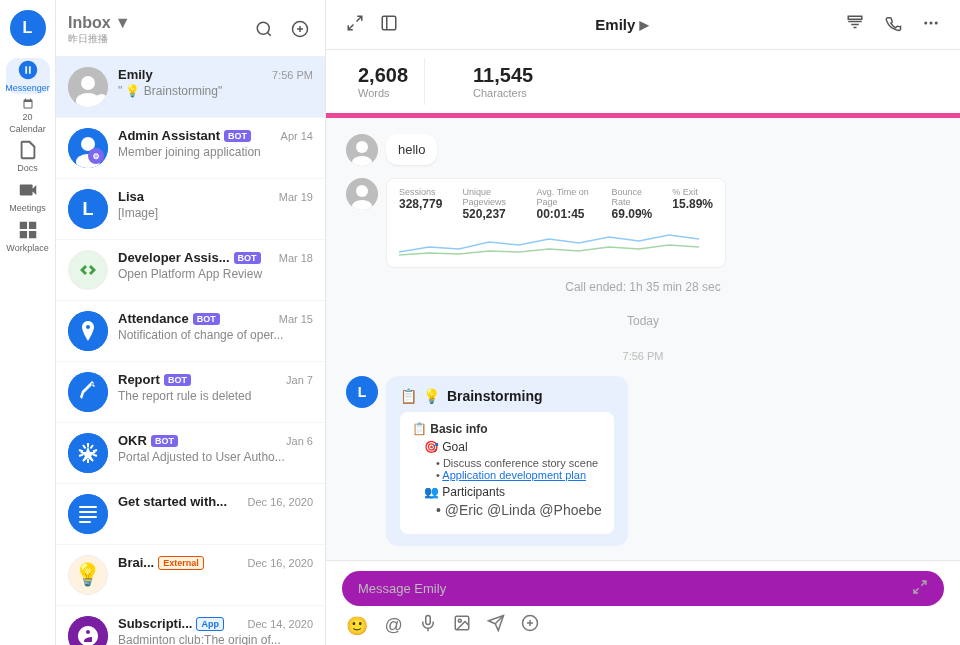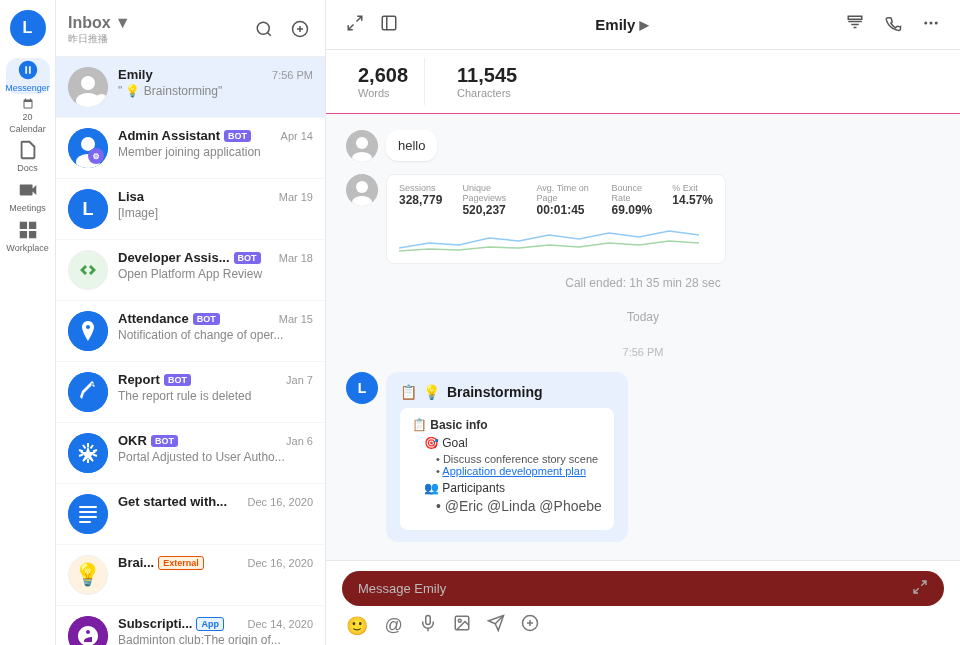--- a/index.html
+++ b/index.html
@@ -114,23 +114,23 @@
     }
     .chat-header-left { display: flex; align-items: center; gap: 8px; }
     .chat-header-right { display: flex; align-items: center; gap: 12px; }
     .header-icon-btn { background: none; border: none; cursor: pointer; color: #555; padding: 4px; }
     .chat-user-name { font-size: 15px; font-weight: 600; color: #222; display: flex; align-items: center; gap: 4px; }
 
     
     .stats-bar {
       background: #fff;
       display: flex;
-      border-bottom: 1px solid #ec4899;
+      border-bottom: 5px solid #ec4899;
       padding: 8px 16px;
-      gap: 16px;
+      gap: 32px;
     }
     .stat-item {
       display: flex;
       flex-direction: column;
       align-items: flex-start;
       padding: 6px 16px;
       border-right: 1px solid #eee;
     }
     .stat-item:last-child { border-right: none; }
     .stat-value { font-size: 20px; font-weight: 700; color: #222; }
@@ -198,21 +198,21 @@
     .brainstorm-section { margin-bottom: 6px; }
     .brainstorm-link { color: #1a73e8; text-decoration: underline; font-size: 11px; }
 
     
     .chat-input-area {
       background: #fff;
       border-top: 1px solid #e8e8e8;
       padding: 10px 16px 8px;
     }
     .chat-input-box {
-      background: #7f1d1d;
+      background: #a21caf;
       border-radius: 20px;
       padding: 8px 16px;
       font-size: 13px;
       color: #999;
       margin-bottom: 8px;
       display: flex;
       align-items: center;
       justify-content: space-between;
       gap: 12px;
     }
@@ -578,21 +578,21 @@
           <div class="analytics-metric">
             <span class="analytics-metric-label">Avg. Time on Page</span>
             <span class="analytics-metric-value">00:01:45</span>
           </div>
           <div class="analytics-metric">
             <span class="analytics-metric-label">Bounce Rate</span>
             <span class="analytics-metric-value">69.09%</span>
           </div>
           <div class="analytics-metric">
             <span class="analytics-metric-label">% Exit</span>
-            <span class="analytics-metric-value">14.57%</span>
+            <span class="analytics-metric-value">15.89%</span>
           </div>
         </div>
         <div style="margin-top:6px;">
           <svg width="300" height="30" viewBox="0 0 300 30">
             <polyline points="0,25 30,20 60,22 90,15 120,18 150,12 180,16 210,10 240,14 270,8 300,12" fill="none" stroke="#90caf9" stroke-width="1.5"></polyline>
             <polyline points="0,28 30,26 60,27 90,24 120,25 150,22 180,24 210,20 240,22 270,18 300,20" fill="none" stroke="#a5d6a7" stroke-width="1.5"></polyline>
           </svg>
         </div>
       </div>
     </div>

